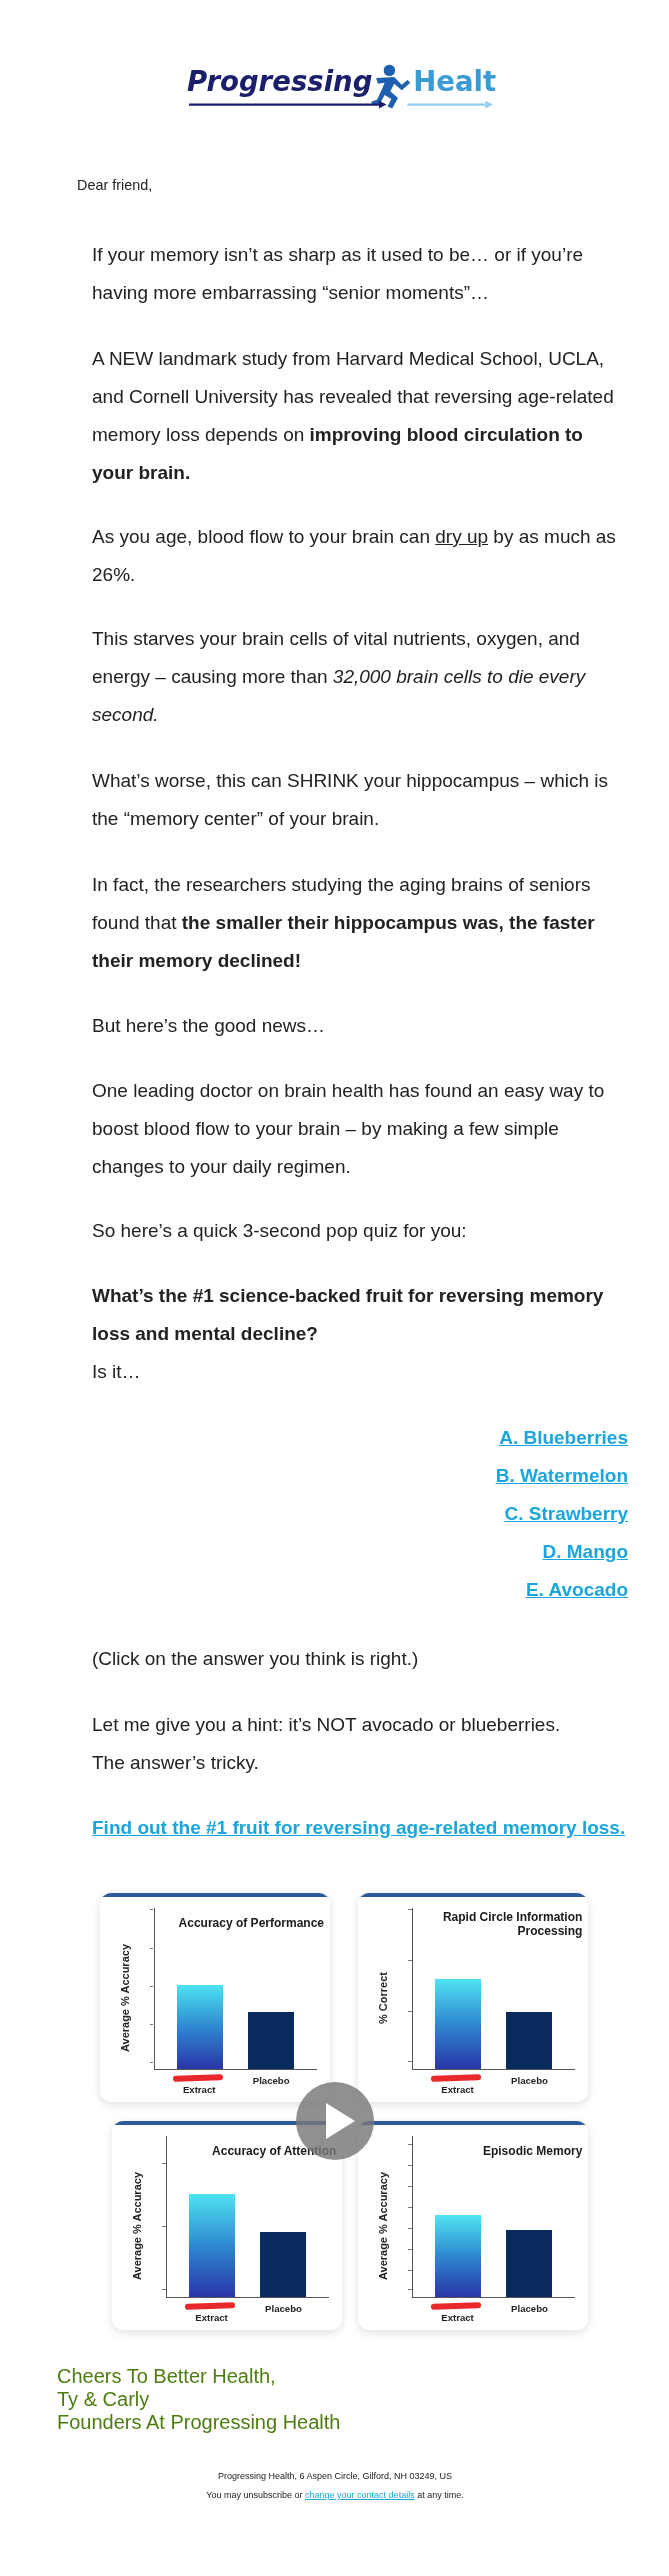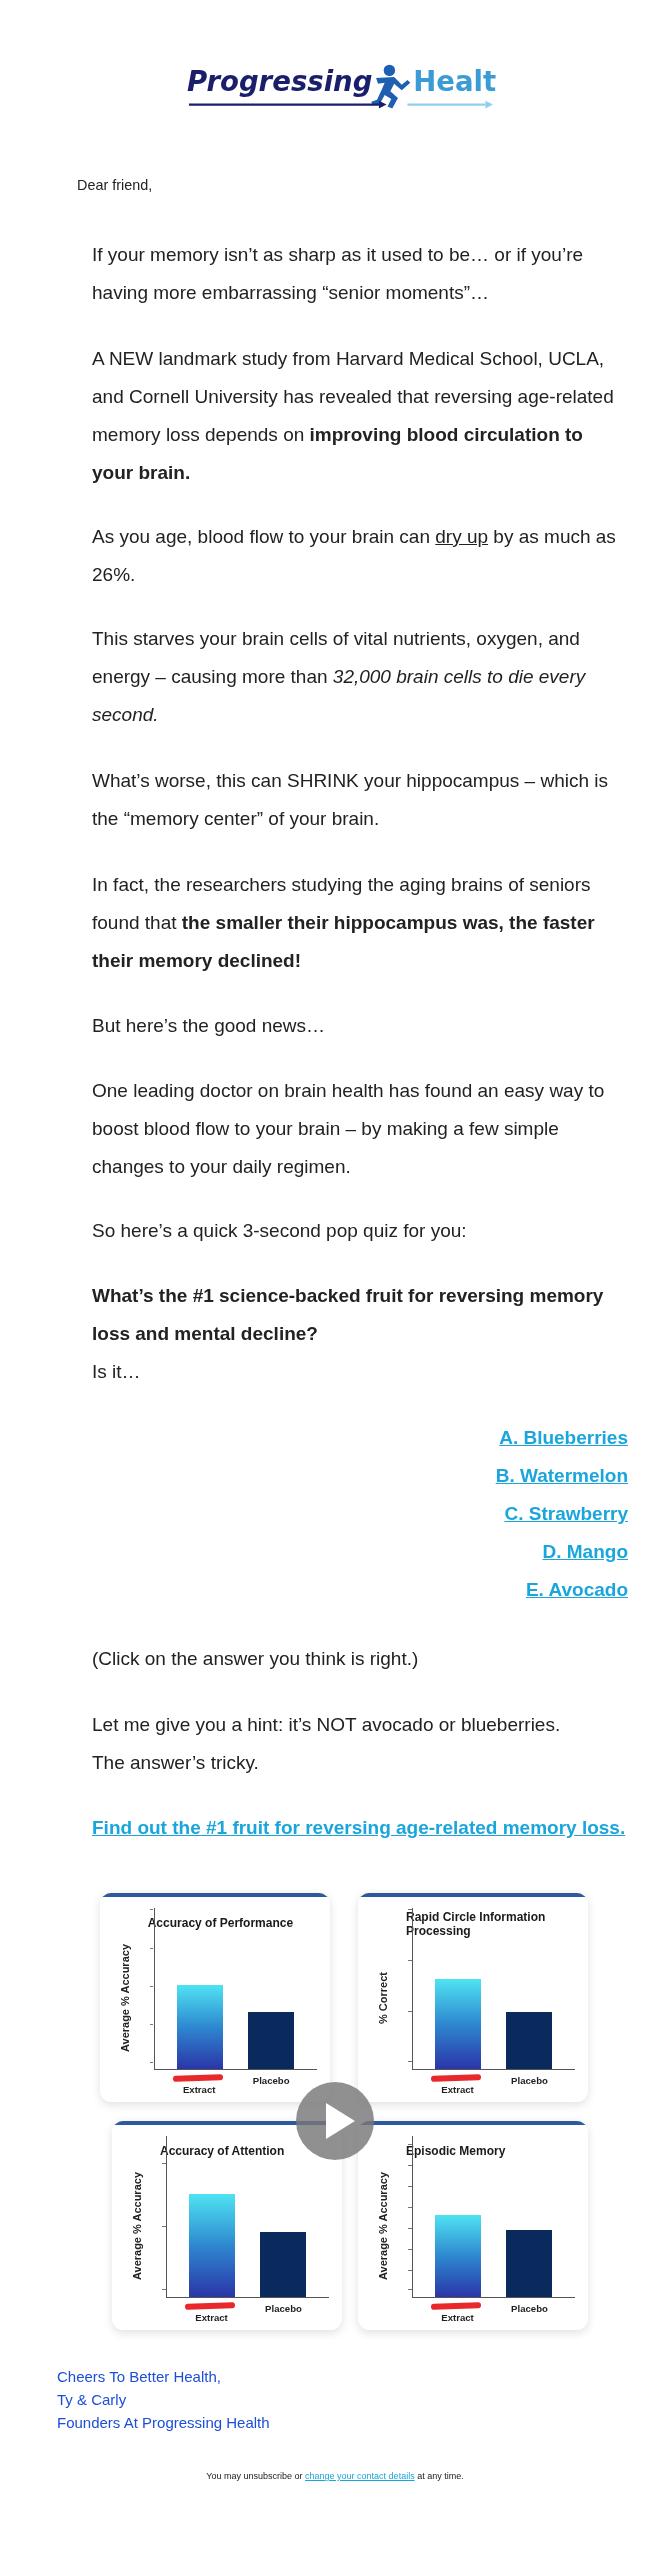--- a/index.html
+++ b/index.html
@@ -58,21 +58,21 @@
     border-radius: 11.5px;
     box-shadow: 0 2.9px 9.6px rgba(0,0,0,0.12);
     overflow: hidden;
   }
   .card .topline {
     position: absolute; left: 0; top: 0; right: 0; height: 3.8px;
     background: #2d5a9e;
   }
   .card .title {
     position: absolute; left: 48px; right: 5.7px; top: 23px;
-    text-align: left;
+    text-align: right;
     font-weight: 700; font-size: 12px; color: #1a1a1a; line-height: 14.4px;
   }
   .card .ylabel {
     position: absolute;
     left: 15.3px; top: 105px;
     transform: translate(-50%, -50%) rotate(-90deg);
     transform-origin: center center;
     white-space: nowrap;
     font-weight: 700; font-size: 11px; color: #222;
     margin-left: 9.6px;
@@ -116,21 +116,21 @@
     content: "";
     position: absolute;
     left: 30px; top: 21px;
     border-left: 29px solid #ffffff;
     border-top: 18px solid transparent;
     border-bottom: 18px solid transparent;
   }
 
   .sign {
     position: absolute; left: 57px; top: 2365px;
-    font-size: 15px; line-height: 23px; color: #1d4ed8;
+    font-size: 20px; line-height: 23px; color: #4d7c0f;
   }
   .footer {
     position: absolute; left: 0; width: 670px; top: 2467px;
     text-align: center; font-size: 9px; color: #222; line-height: 19px;
   }
   .footer a { color: #1aa6dc; text-decoration: underline; }
 </style>
 </head>
 <body>
 
@@ -268,15 +268,16 @@
   <div class="play"></div>
 </div>
 
 <div class="sign">
   <div>Cheers To Better Health,</div>
   <div>Ty &amp; Carly</div>
   <div>Founders At Progressing Health</div>
 </div>
 
 <div class="footer">
+  <div>Progressing Health, 6 Aspen Circle, Gilford, NH 03249, US</div>
   <div><span>You may unsubscribe or </span><a href="#">change your contact details</a><span> at any time.</span></div>
 </div>
 
 
 </body></html>

